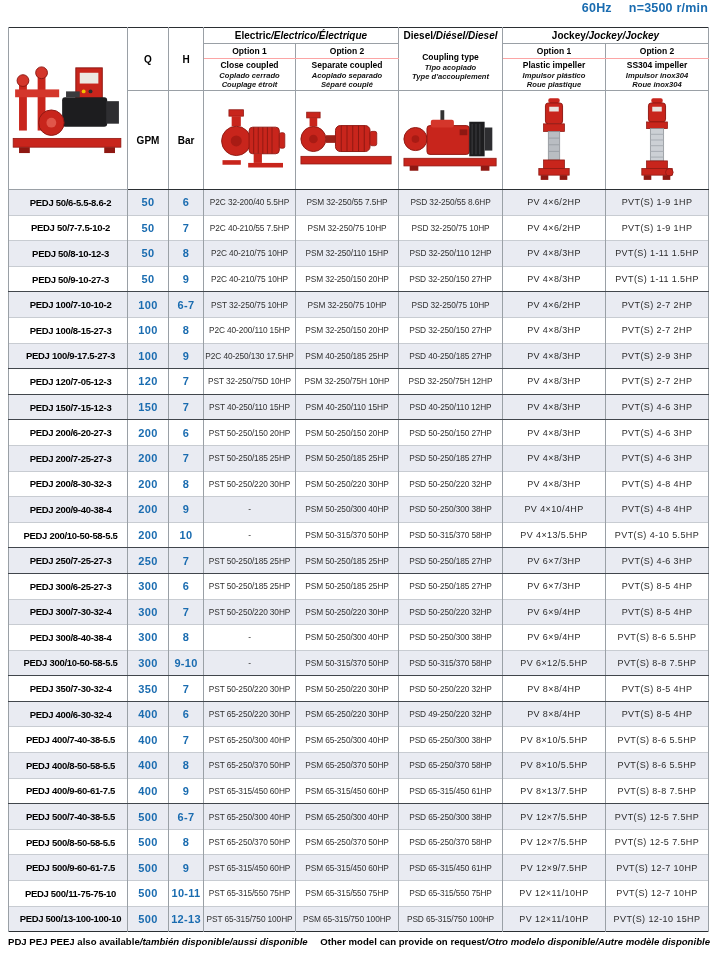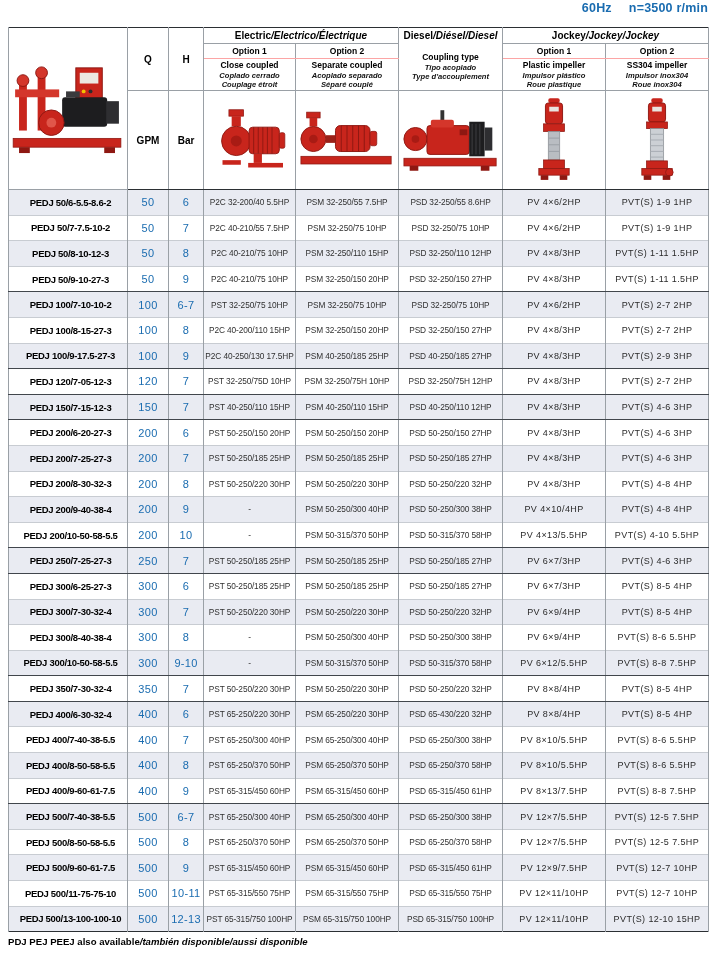--- a/index.html
+++ b/index.html
@@ -33,21 +33,21 @@
   th.qh-cell { font-size:11.5px; font-weight:bold; border-bottom:1px solid #9aa0a6; }
   th.model-cell { border-bottom:1.6px solid #2b2f33; }
   tr.hdr-img td { height:98px; border-bottom:1.6px solid #2b2f33; }
   tr.hdr-img td.unit { font-size:10px; font-weight:bold; }
   .img-box { display:flex; align-items:center; justify-content:center; height:100%; }
   
   tbody td { height:24.6px; border-top:1px solid #c8ccd2; }
   tbody tr.stripe td { background:#e9ebf2; }
   tbody tr.group-end td { border-bottom:1.6px solid #41464c; }
   td.c-model { font-weight:bold; font-size:9.5px; letter-spacing:-0.3px; text-align:center; padding-left:5px; white-space:nowrap; }
-  td.c-q, td.c-h { color:#1a6cb0; font-weight:normal; font-size:11px; letter-spacing:0.3px; }
+  td.c-q, td.c-h { color:#1a6cb0; font-weight:bold; font-size:11px; letter-spacing:0.3px; }
   td.c-code { font-size:8.3px; color:#303030; white-space:nowrap; letter-spacing:-0.1px; }
   td.c-pv { font-size:9px; color:#2a2a2a; letter-spacing:0.4px; white-space:nowrap; }
   
   .footer {
     position:absolute; top:936px; left:8px; width:702px;
     display:flex; justify-content:space-between; font-size:9.6px; font-weight:bold;
   }
   .footer .it { font-style:italic; }
 </style>
 </head>
@@ -421,21 +421,21 @@
     <td class="c-code">PSD 50-250/220 32HP</td>
     <td class="c-pv">PV 8×8/4HP</td>
     <td class="c-pv">PVT(S) 8-5 4HP</td>
   </tr>
         <tr class="stripe">
     <td class="c-model">PEDJ 400/6-30-32-4</td>
     <td class="c-q">400</td>
     <td class="c-h">6</td>
     <td class="c-code">PST 65-250/220 30HP</td>
     <td class="c-code">PSM 65-250/220 30HP</td>
-    <td class="c-code">PSD 65-430/220 32HP</td>
+    <td class="c-code">PSD 49-250/220 32HP</td>
     <td class="c-pv">PV 8×8/4HP</td>
     <td class="c-pv">PVT(S) 8-5 4HP</td>
   </tr>
         <tr>
     <td class="c-model">PEDJ 400/7-40-38-5.5</td>
     <td class="c-q">400</td>
     <td class="c-h">7</td>
     <td class="c-code">PST 65-250/300 40HP</td>
     <td class="c-code">PSM 65-250/300 40HP</td>
     <td class="c-code">PSD 65-250/300 38HP</td>
@@ -513,13 +513,16 @@
     <td class="c-pv">PVT(S) 12-10 15HP</td>
   </tr>
       </tbody>
 </table>
 </div>
 
 <div class="footer">
   <div>
     <span>PDJ PEJ PEEJ also available</span><span class="it">/también disponible/aussi disponible</span>
   </div>
+  <div>
+    <span>Other model can provide on request</span><span class="it">/Otro modelo disponible/Autre modèle disponible</span>
+  </div>
 </div>
 
 </body></html>

